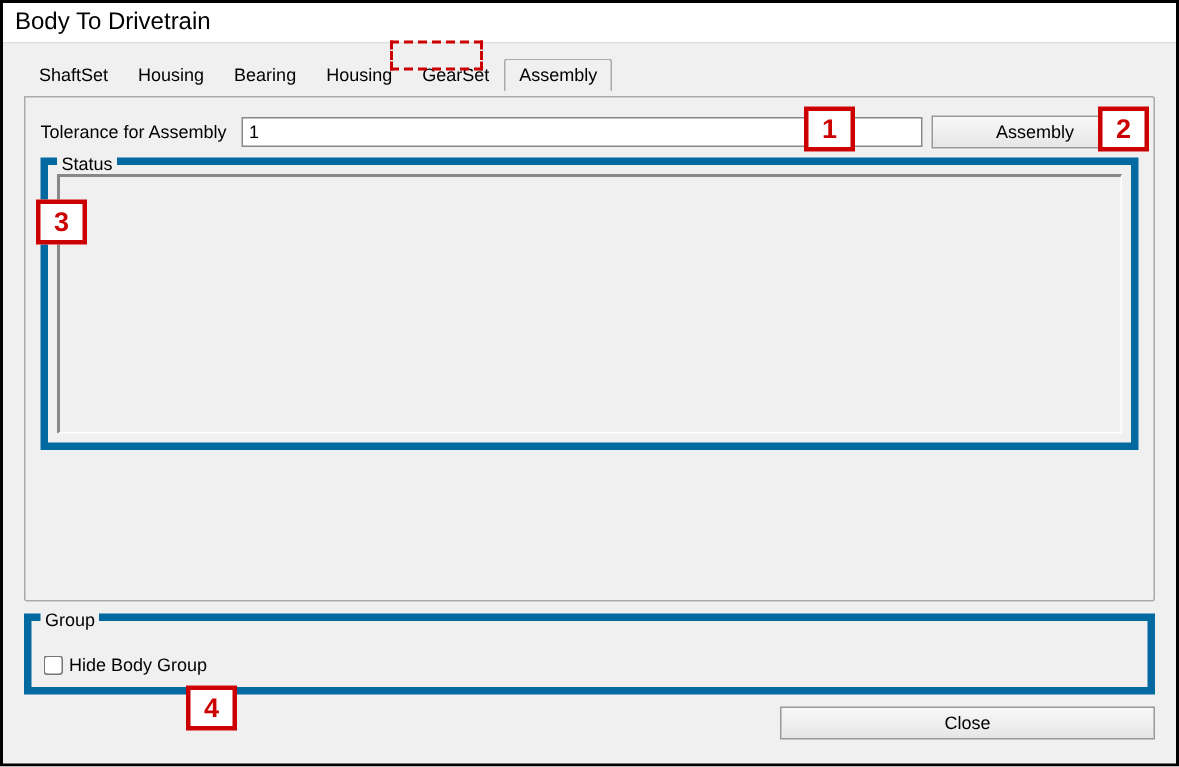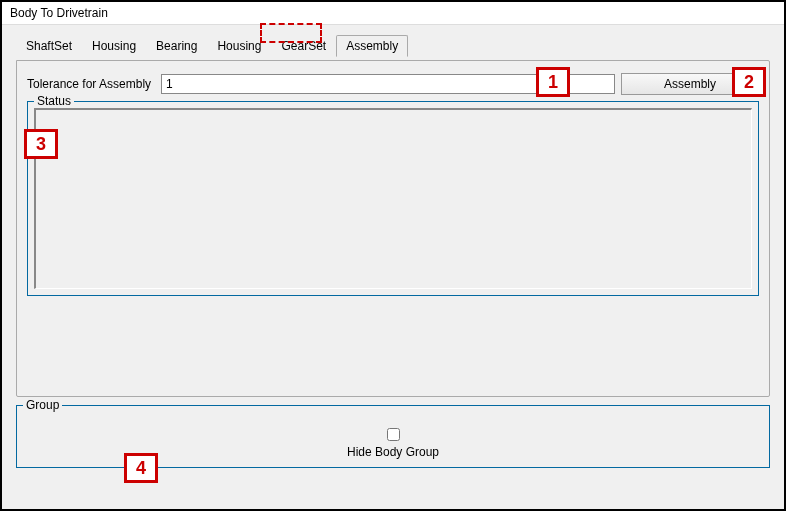--- a/index.html
+++ b/index.html
@@ -15,21 +15,21 @@
     height: 511px;
     border: 2px solid #000;
     background: #f0f0f0;
     display: flex;
     flex-direction: column;
     position: relative;
   }
   .titlebar {
     background: #fff;
     padding: 4px 8px;
-    font-size: 12px;
+    font-size: 16px;
     border-bottom: 1px solid #ddd;
   }
   .content {
     flex: 1;
     padding: 10px 14px 8px 14px;
     display: flex;
     flex-direction: column;
     position: relative;
   }
   .tabs {
@@ -95,21 +95,21 @@
     height: 22px;
     background: linear-gradient(#f8f8f8,#e6e6e6);
     border: 1px solid #999;
     font-family: inherit;
     font-size: 12px;
     cursor: pointer;
     text-align: center;
   }
   .fieldset {
     position: relative;
-    border: 1px solid #0369a1;
+    border: 5px solid #0369a1;
     margin-top: 6px;
   }
   .fieldset-label {
     position: absolute;
     top: -8px;
     left: 6px;
     background: #f0f0f0;
     padding: 0 3px;
     font-size: 12px;
   }
@@ -128,21 +128,20 @@
   }
   .group-fieldset {
     margin-top: 8px;
     padding: 20px 8px 8px 8px;
   }
   .checkbox-row {
     display: flex;
     align-items: center;
     gap: 4px;
     margin-top: 2px;
-    flex-direction: column;
   }
   .checkbox-row input {
     margin: 0;
   }
   .footer {
     display: flex;
     justify-content: flex-end;
     padding-top: 8px;
   }
   .close-btn {
@@ -207,20 +206,23 @@
     </div>
 
     <div class="fieldset group-fieldset">
       <span class="fieldset-label">Group</span>
       <label class="checkbox-row">
         <input type="checkbox" style="">
         <span>Hide Body Group</span>
       </label>
     </div>
 
+    <div class="footer">
+      <button class="close-btn">Close</button>
+    </div>
 
     <div class="callout" style="left:534px; top:42px;">1</div>
     <div class="callout" style="left:730px; top:42px;">2</div>
     <div class="callout" style="left:22px; top:104px;">3</div>
     <div class="callout" style="left:122px; top:428px;">4</div>
 
   </div>
 </div>
 
 </body></html>

